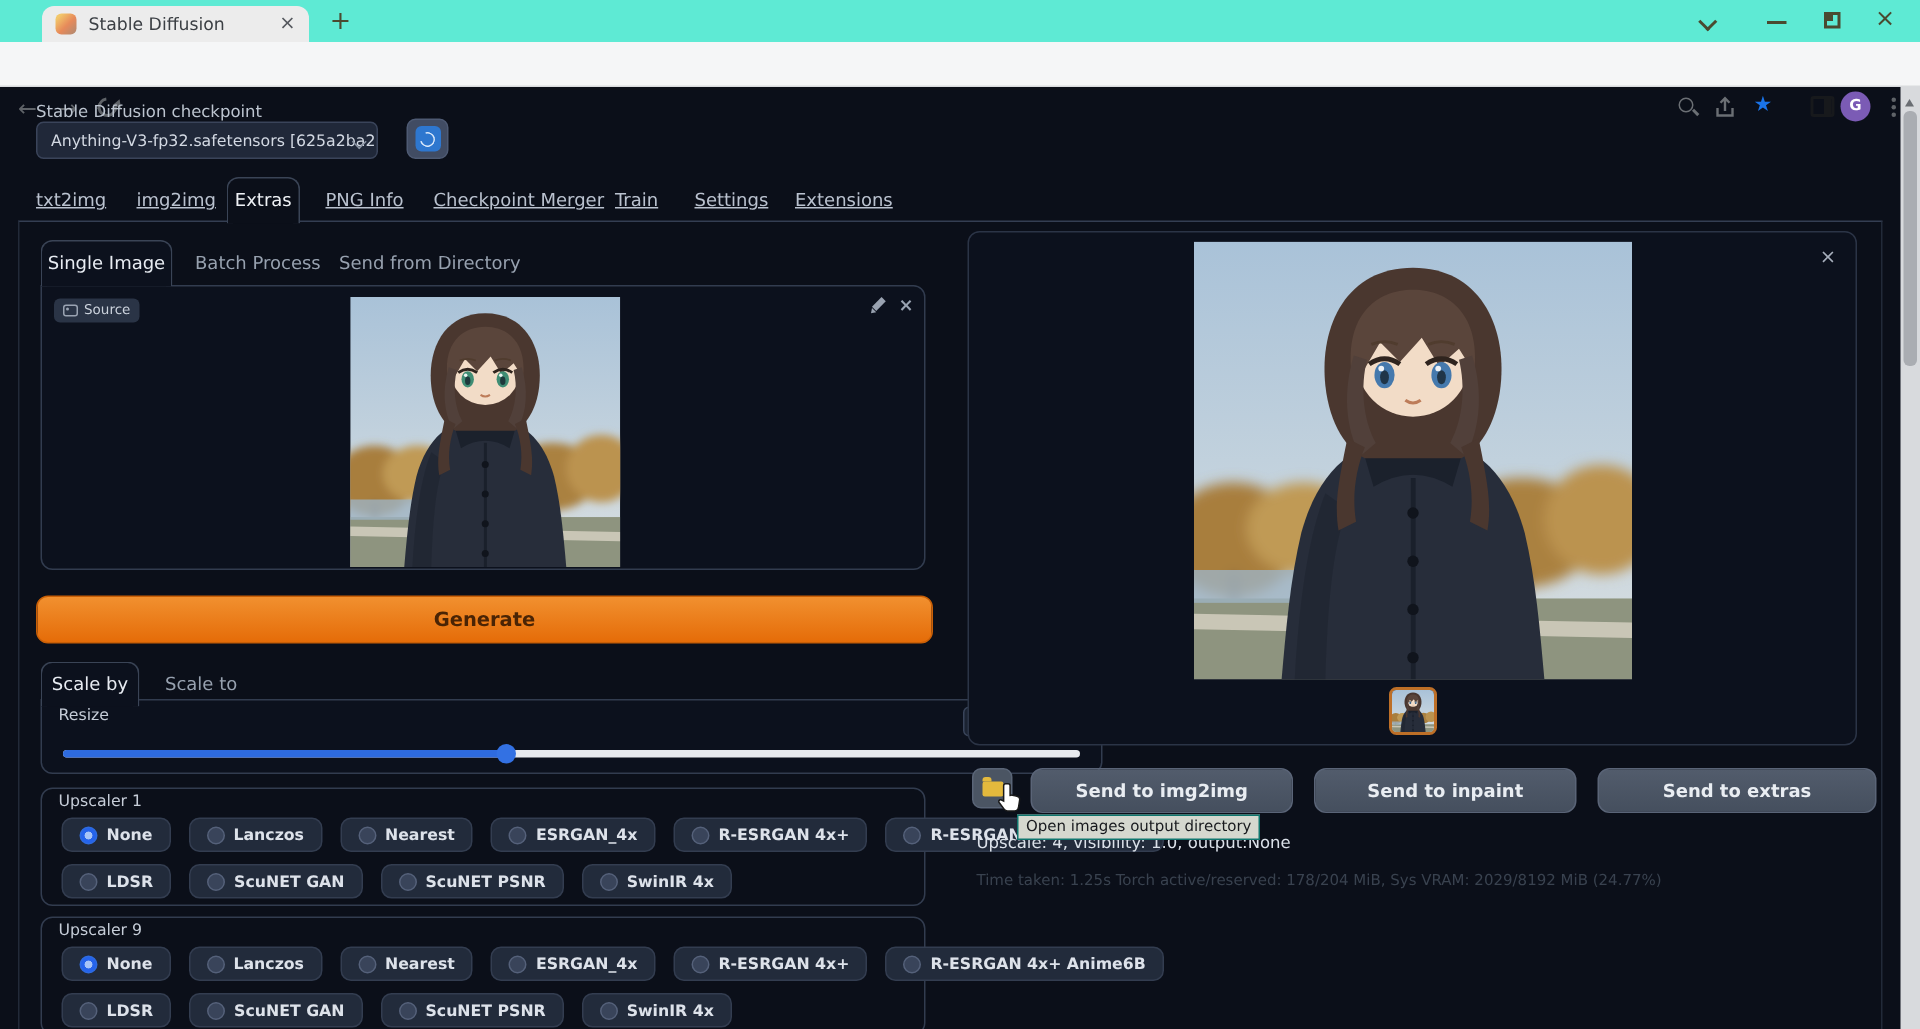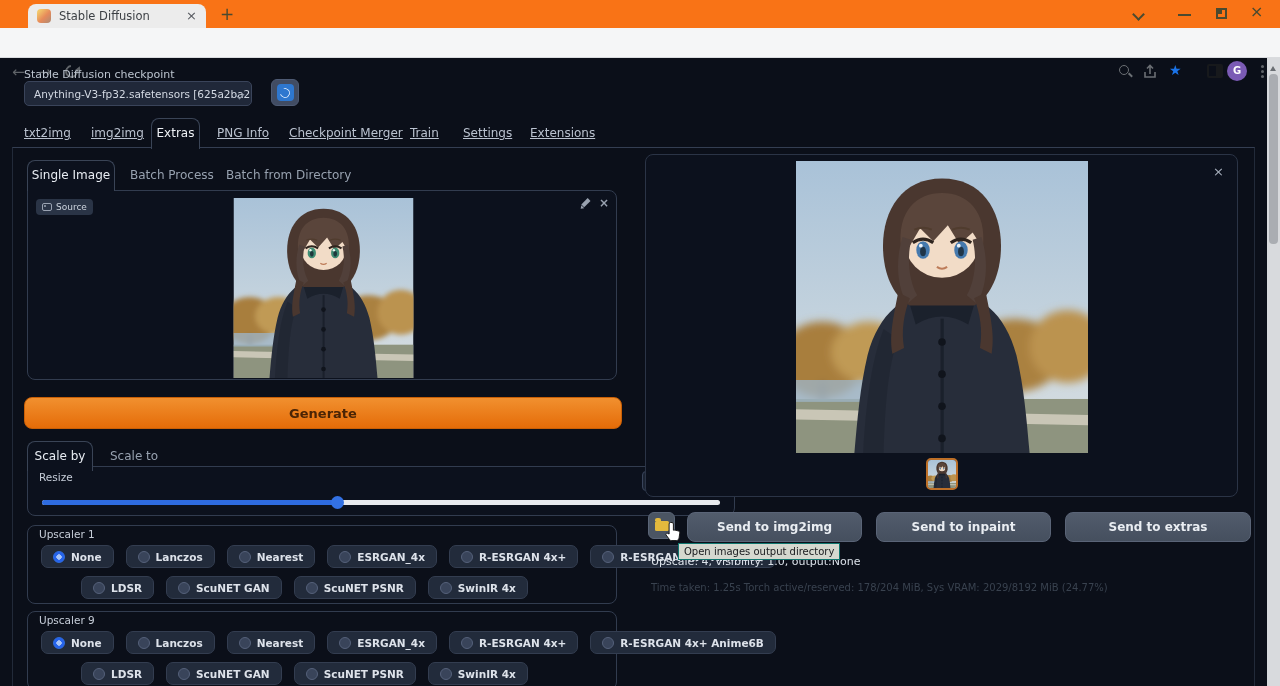--- a/index.html
+++ b/index.html
@@ -2,21 +2,21 @@
 <html><head>
 <meta charset="utf-8">
 <style>
   * { margin:0; padding:0; box-sizing:border-box; }
   body { background:#222; }
   .screen{position:relative;width:1280px;height:686px;overflow:hidden;background:#0b0f19;
     font-family:"DejaVu Sans",sans-serif; -webkit-font-smoothing:antialiased;}
   .abs{position:absolute;}
 
   
-  .tabstrip{position:absolute;left:0;top:0;right:0;height:28px;background:#f97316;}
+  .tabstrip{position:absolute;left:0;top:0;right:0;height:28px;background:#5eead4;}
   .btab{position:absolute;left:28px;top:4px;width:178px;height:24px;background:#ececec;
     border-radius:8px 8px 0 0;display:flex;align-items:center;gap:8px;padding:0 9px;}
   .favicon{width:14px;height:14px;border-radius:4px;flex:0 0 auto;
     background:linear-gradient(135deg,#f2c76a 15%,#e78a5a 55%,#b98a6e 90%);}
   .btab-title{flex:1;font-size:11.5px;color:#3b3f44;white-space:nowrap;overflow:hidden;}
   .btab-close{font-size:13px;color:#55585e;line-height:14px;cursor:default;}
   .newtab{position:absolute;left:216px;top:3px;width:22px;height:22px;text-align:center;
     font-size:17px;line-height:22px;color:#4a4a30;}
   .chev-dn{position:absolute;left:1134px;top:10px;width:9px;height:9px;}
   .chev-dn::before{content:"";position:absolute;left:0;top:0;width:7px;height:7px;
@@ -107,21 +107,21 @@
     font-family:"DejaVu Sans",sans-serif;}
   .slider{position:absolute;left:14px;right:14px;top:29px;height:13px;}
   .slider-track{position:absolute;left:0;right:0;top:4px;height:5px;border-radius:3px;background:#e8eaee;}
   .slider-fill{position:absolute;left:0;top:4px;height:5px;border-radius:3px;width:43.5%;background:#2e6bdf;}
   .slider-handle{position:absolute;left:calc(43.5% - 6px);top:0;width:13px;height:13px;border-radius:50%;background:#3371e3;}
 
   .ups-box{left:3px;width:590px;height:79px;border:1px solid #323c4f;border-radius:8px;}
   .ub1{top:365px;} .ub2{top:451px;}
   .ups-label{position:absolute;left:11px;top:2px;font-size:10.5px;color:#c6cdd8;}
   .chips{position:absolute;left:13px;display:flex;gap:12px;white-space:nowrap;}
-  .row1{top:19px;} .row2{top:50px;margin-left:40px;}
+  .row1{top:19px;} .row2{top:50px;}
   .chip{display:flex;align-items:center;gap:6px;height:23px;padding:0 11px;background:#222b3b;
     border:1px solid #333d50;border-radius:7px;font-size:10.5px;font-weight:bold;color:#dde2ea;}
   .radio{width:12px;height:12px;border-radius:50%;background:#39445a;border:1px solid #55617a;flex:0 0 auto;}
   .radio.on{background:radial-gradient(circle,#a7c4f7 0 2.5px,#2563eb 2.8px);border-color:#2e6bdf;}
 
   
   .rcol{position:absolute;left:645px;top:154px;width:594px;height:532px;}
   .gallery{left:0;top:0;width:593px;height:343px;background:#0c111d;border:1px solid #2b3446;border-radius:8px;}
   .out-img{position:absolute;left:150px;top:6px;width:292px;height:292px;}
   .out-img svg{width:100%;height:100%;display:block;}
@@ -249,21 +249,21 @@
   <div class="ntab nt3">PNG Info</div>
   <div class="ntab nt4">Checkpoint Merger</div>
   <div class="ntab nt5">Train</div>
   <div class="ntab nt6">Settings</div>
   <div class="ntab nt7">Extensions</div>
   <div class="tab-content"></div>
 
   <div class="lcol">
     <div class="abs itab-sel">Single Image</div>
     <div class="abs itab it1">Batch Process</div>
-    <div class="abs itab it2">Batch from Directory</div>
+    <div class="abs itab it2">Send from Directory</div>
 
     <div class="abs dropzone">
       <div class="src-chip">
         <span class="img-ic"></span>
         <span>Source</span>
       </div>
       <span class="pencil-icon"></span>
       <span class="clear-icon">×</span>
       <div class="src-img">
         <svg viewBox="0 0 200 200">

